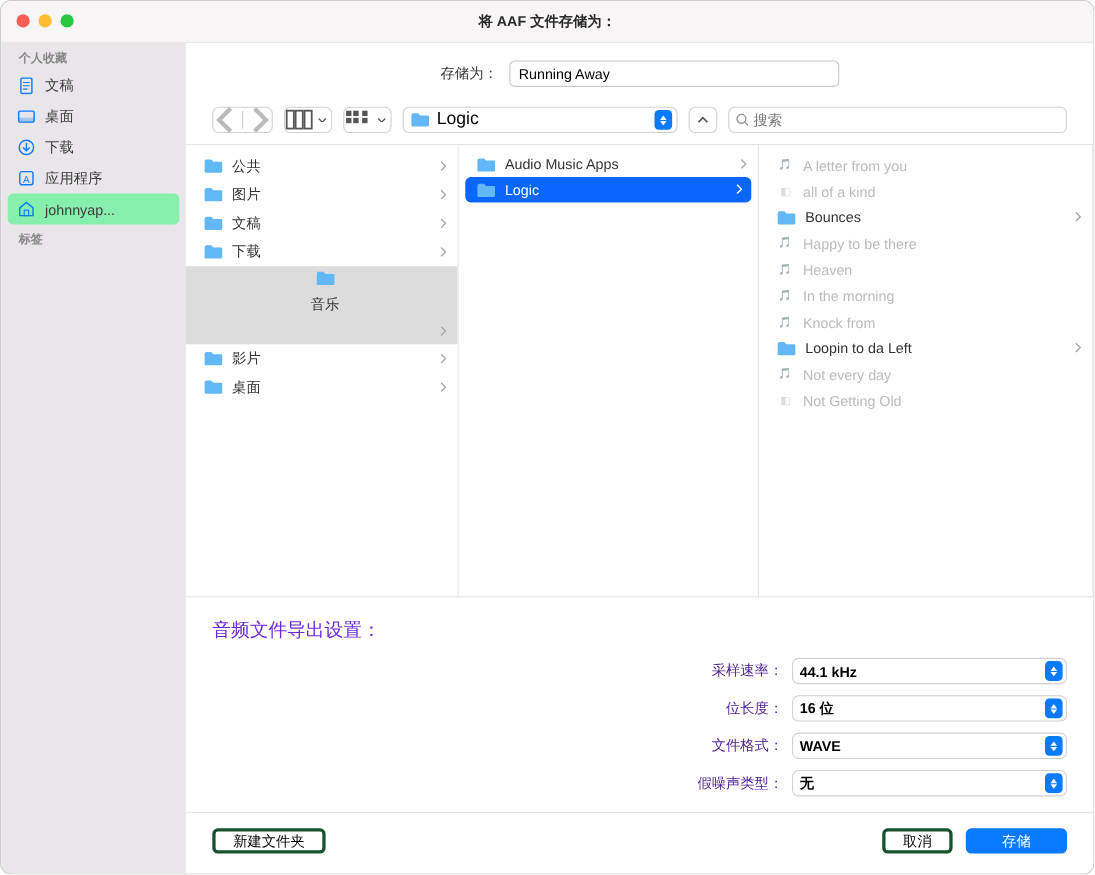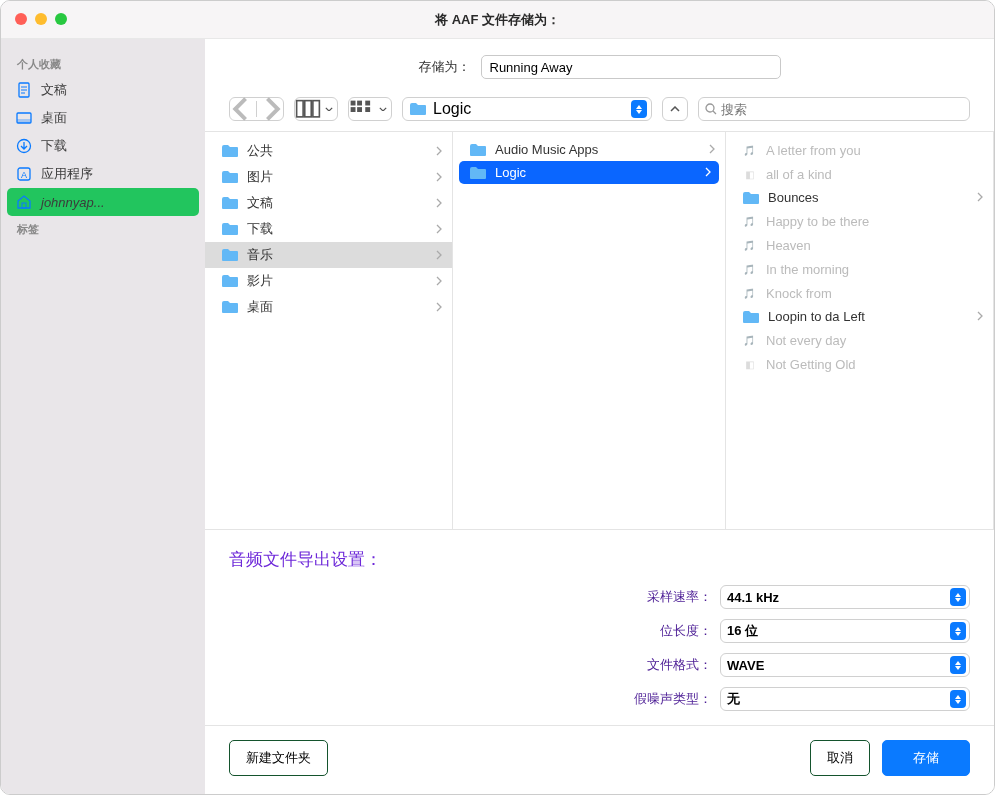--- a/index.html
+++ b/index.html
@@ -4,24 +4,24 @@
 <style>
 * { box-sizing: border-box; margin: 0; padding: 0; font-family: -apple-system, "Helvetica Neue", Arial, sans-serif; }
 body { background: #fff; width: 995px; height: 795px; overflow: hidden; }
 .window { width: 995px; height: 795px; display: flex; flex-direction: column; border: 1px solid #ccc; border-radius: 10px; overflow: hidden; }
 .titlebar { height: 38px; display: flex; align-items: center; justify-content: center; position: relative; background: #f7f5f6; border-bottom: 1px solid #e8e8e8; }
 .traffic { position: absolute; left: 14px; top: 12px; display: flex; gap: 8px; }
 .tl { width: 12px; height: 12px; border-radius: 50%; }
 .red { background: #ff5f57; } .yellow { background: #febc2e; } .green { background: #28c840; }
 .title { font-size: 13px; font-weight: 600; color: #2a2a2a; }
 .body { flex: 1; display: flex; min-height: 0; }
-.sidebar { width: 204px; background: #e9e6e9; padding: 12px 0; display: flex; flex-direction: column; font-size: 13px; }
+.sidebar { width: 168px; background: #e9e6e9; padding: 0 0; display: flex; flex-direction: column; font-size: 13px; }
 .sb-head { font-size: 11px; color: #888; font-weight: 600; padding: 6px 16px 4px; }
 .sb-item { display: flex; align-items: center; gap: 8px; padding: 5px 14px; color: #3b3b3b; cursor: default; }
-.sb-item.selected { background: #22c55e; border-radius: 5px; margin: 0 6px; padding: 5px 8px; font-style: italic; }
+.sb-item.selected { background: #86efac; border-radius: 5px; margin: 0 6px; padding: 5px 8px; }
 .sb-icon { width: 18px; height: 18px; display: flex; align-items: center; justify-content: center; color: #0a7aff; }
 .sb-icon svg { width: 16px; height: 16px; }
 .main { flex: 1; display: flex; flex-direction: column; min-width: 0; background: #fff; }
 .save-row { display: flex; justify-content: center; align-items: center; gap: 10px; padding: 16px 0 14px; }
 .save-label { font-size: 13px; color: #333; }
 .save-input { width: 300px; height: 24px; border: 1px solid #c9c9c9; border-radius: 5px; padding: 2px 8px; font-size: 13px; background: #fff; }
 .toolbar { display: flex; align-items: center; gap: 10px; padding: 4px 24px 10px; border-bottom: 1px solid #e4e4e4; }
 .seg { display: flex; border: 1px solid #d0d0d0; border-radius: 6px; height: 24px; align-items: center; background: #fff; }
 .seg-btn { width: 26px; height: 22px; display: flex; align-items: center; justify-content: center; color: #555; }
 .seg-btn.disabled { color: #bbb; }
@@ -33,39 +33,39 @@
 .path-pop .chev::before { border-bottom: 4px solid #fff; }
 .path-pop .chev::after { border-top: 4px solid #fff; }
 .sq-btn { width: 26px; height: 24px; border: 1px solid #d0d0d0; border-radius: 6px; display: flex; align-items: center; justify-content: center; color: #555; background: #fff; }
 .search { flex: 1; height: 24px; border: 1px solid #d0d0d0; border-radius: 6px; display: flex; align-items: center; padding: 0 6px; gap: 4px; color: #999; background: #fff; }
 .search input { border: none; outline: none; flex: 1; font-size: 13px; background: transparent; }
 .columns { flex: 1; display: flex; min-height: 0; overflow: hidden; }
 .col { border-right: 1px solid #e4e4e4; overflow-y: auto; padding: 6px 0; }
 .col1 { width: 248px; } .col2 { width: 273px; } .col3 { flex: 1; }
 .row { display: flex; align-items: center; gap: 8px; padding: 4px 10px 4px 16px; font-size: 13px; color: #333; position: relative; cursor: default; }
 .row .chev-r { margin-left: auto; color: #aaa; }
-.row.sel-gray { background: #dcdcdc; }
+.row.sel-gray { background: #dcdcdc; flex-direction: column; }
 .row.sel-blue { background: #0a66ff; color: #fff; border-radius: 5px; margin: 0 6px; padding: 4px 8px 4px 10px; }
 .row.sel-blue .chev-r { color: #fff; }
 .row.dim { color: #bbb; }
 .folder-ic { width: 18px; height: 14px; display: flex; align-items: center; }
 .folder-ic svg { width: 18px; height: 14px; }
 .file-ic { width: 16px; height: 16px; display: flex; align-items: center; justify-content: center; font-size: 10px; }
 .row.dim .folder-ic, .row.dim .file-ic { opacity: 0.5; }
 .settings { border-top: 1px solid #e4e4e4; padding: 18px 24px 14px; }
 .settings-title { font-size: 17px; color: #6d28d9; margin-bottom: 14px; }
 .set-grid { display: grid; grid-template-columns: 1fr 100px 250px; gap: 10px 8px; align-items: center; justify-items: end; margin-left: auto; }
 .set-label { font-size: 13px; color: #4c1d95; text-align: right; grid-column: 2; }
 .set-select { grid-column: 3; width: 250px; height: 24px; border: 1px solid #d0d0d0; border-radius: 6px; display: flex; align-items: center; padding: 0 6px; font-size: 13px; position: relative; background: #fff; justify-self: start; font-weight: bold; }
 .set-select .chev { position: absolute; right: 3px; width: 16px; height: 18px; background: #0a7aff; border-radius: 4px; display: flex; flex-direction: column; align-items: center; justify-content: center; gap: 1px; }
 .set-select .chev::before, .set-select .chev::after { content: ""; border-left: 3px solid transparent; border-right: 3px solid transparent; }
 .set-select .chev::before { border-bottom: 4px solid #fff; }
 .set-select .chev::after { border-top: 4px solid #fff; }
 .footer { border-top: 1px solid #e4e4e4; padding: 14px 24px 18px; display: flex; align-items: center; }
-.btn { height: 36px; padding: 0 16px; border: 1px solid #14532d; border-radius: 5px; font-size: 13px; background: #fff; display: flex; align-items: center; cursor: default; font-family: Liberation Mono, monospace; }
+.btn { height: 23px; padding: 0 16px; border: 3px solid #14532d; border-radius: 5px; font-size: 13px; background: #fff; display: flex; align-items: center; cursor: default; font-family: Liberation Mono, monospace; }
 .btn.primary { background: #0a7aff; border-color: #0a7aff; color: #fff; padding: 0 30px; }
 .footer-spacer { flex: 1; }
 .footer-right { display: flex; gap: 12px; }
 </style>
 </head>
 <body>
 
 <div class="window">
   <div class="titlebar">
     <div class="traffic">

